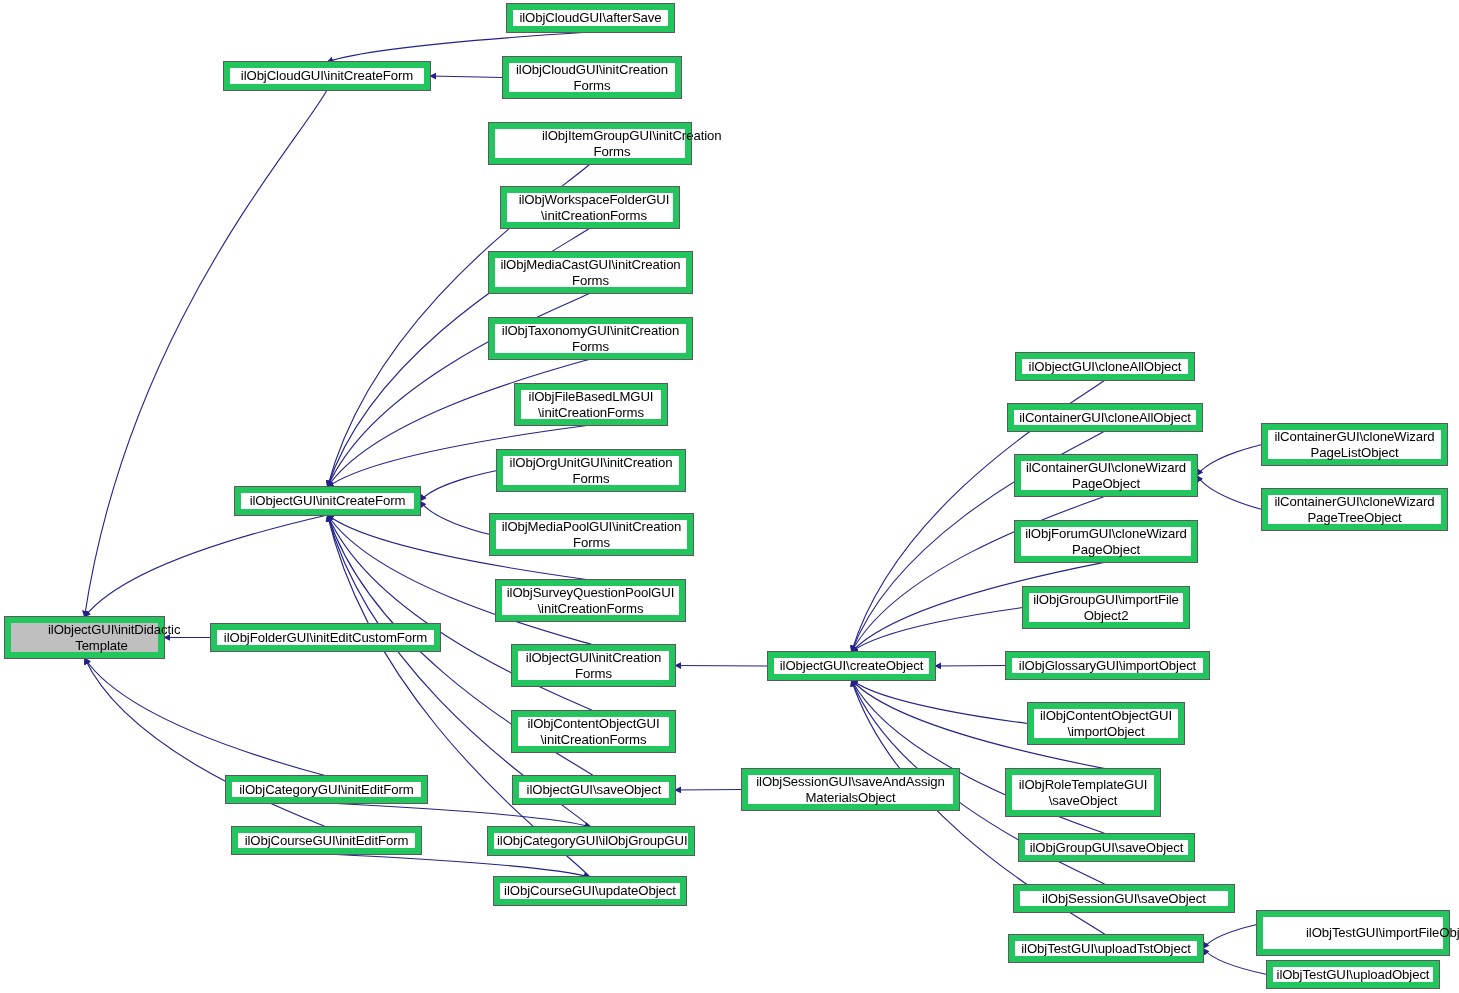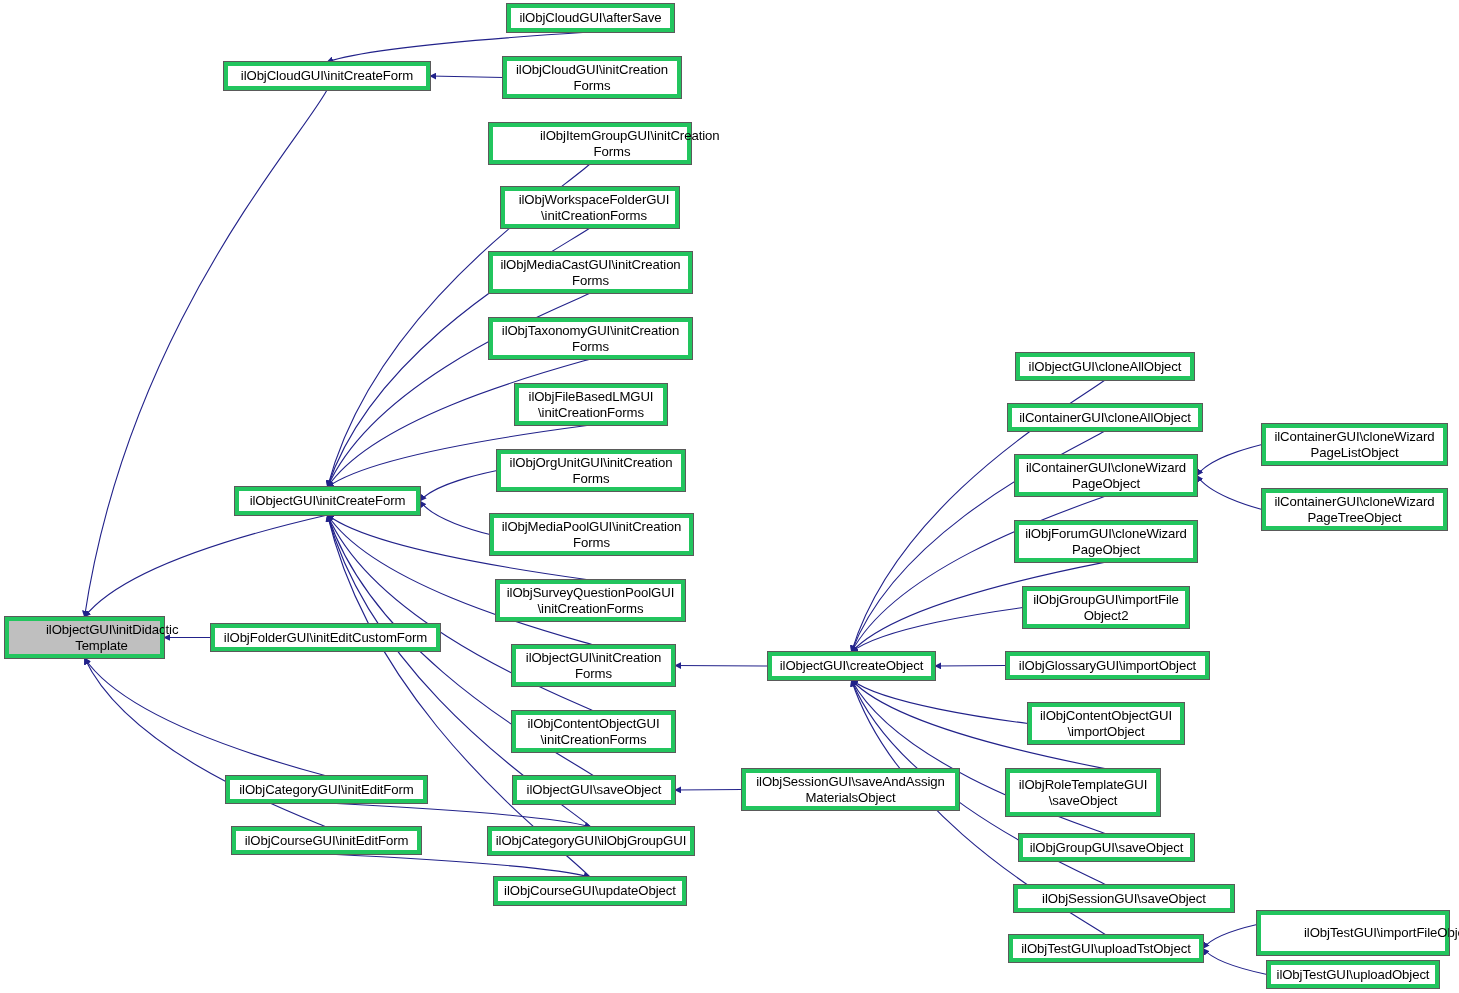--- a/index.html
+++ b/index.html
@@ -20,21 +20,21 @@
     position: absolute;
     left: 0;
     top: 0;
     width: 1459px;
     height: 993px;
     pointer-events: none;
   }
   .node {
     position: absolute;
     box-sizing: border-box;
-    border: 4px solid #22c55e;
+    border: 6px solid #22c55e;
     outline: 1px solid #5a5a5a;
     background: #ffffff;
     color: #000000;
     font-size: 13.2px;
     line-height: 15.5px;
     display: flex;
     align-items: center;
     justify-content: center;
     text-align: center;
     letter-spacing: -0.1px;

